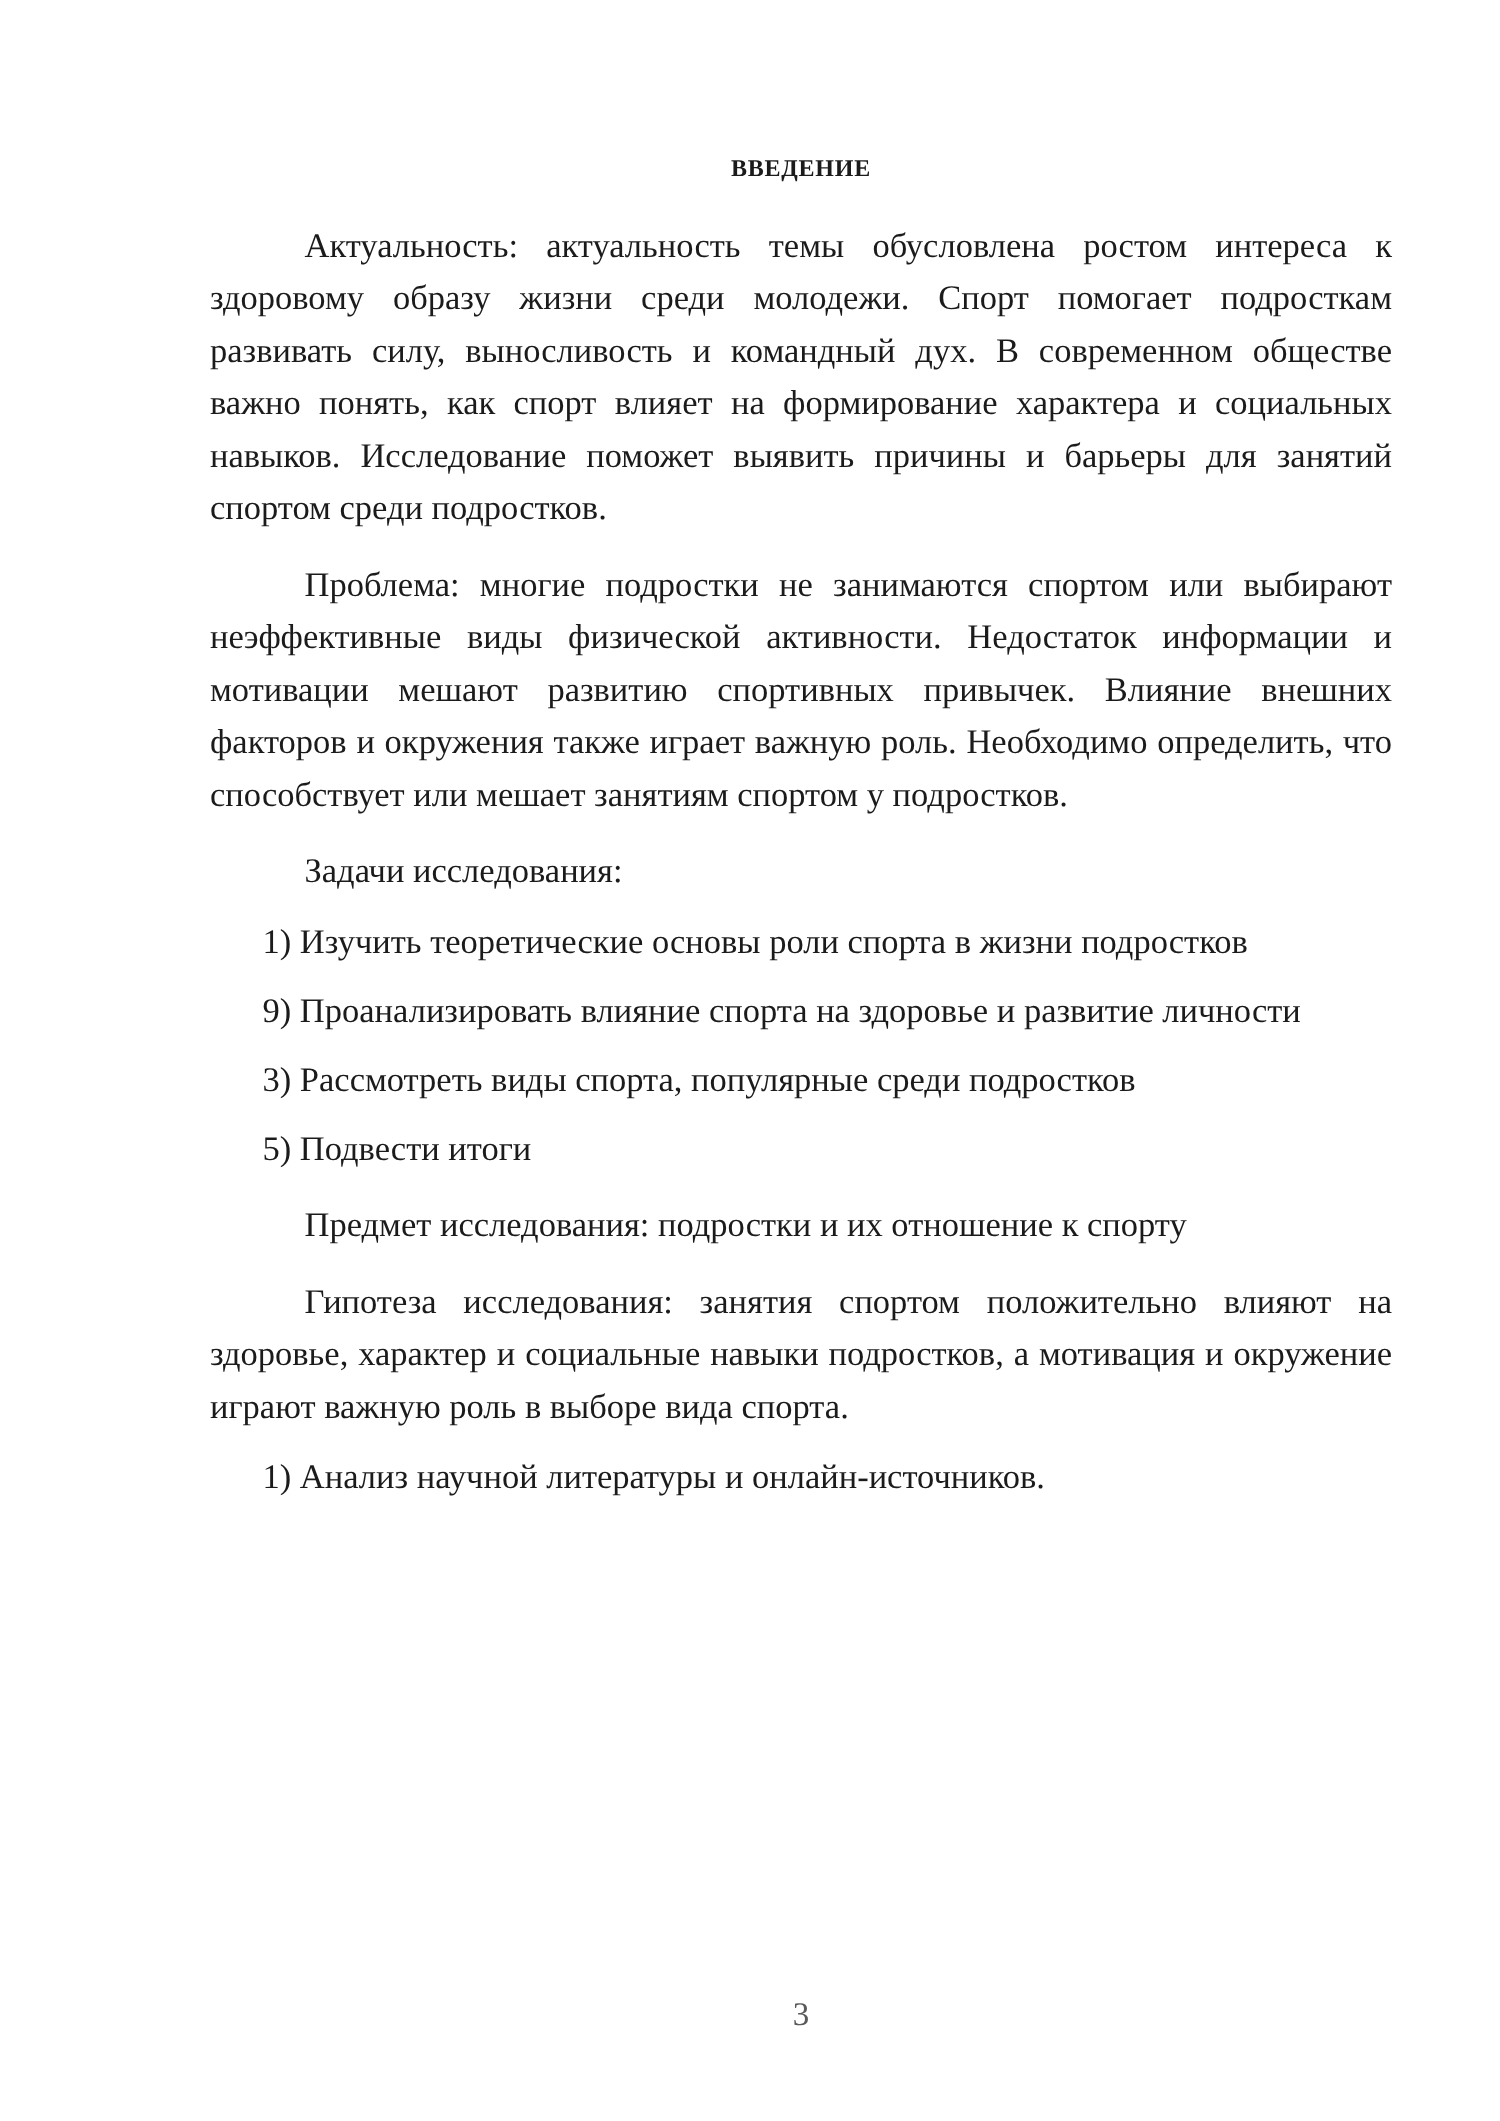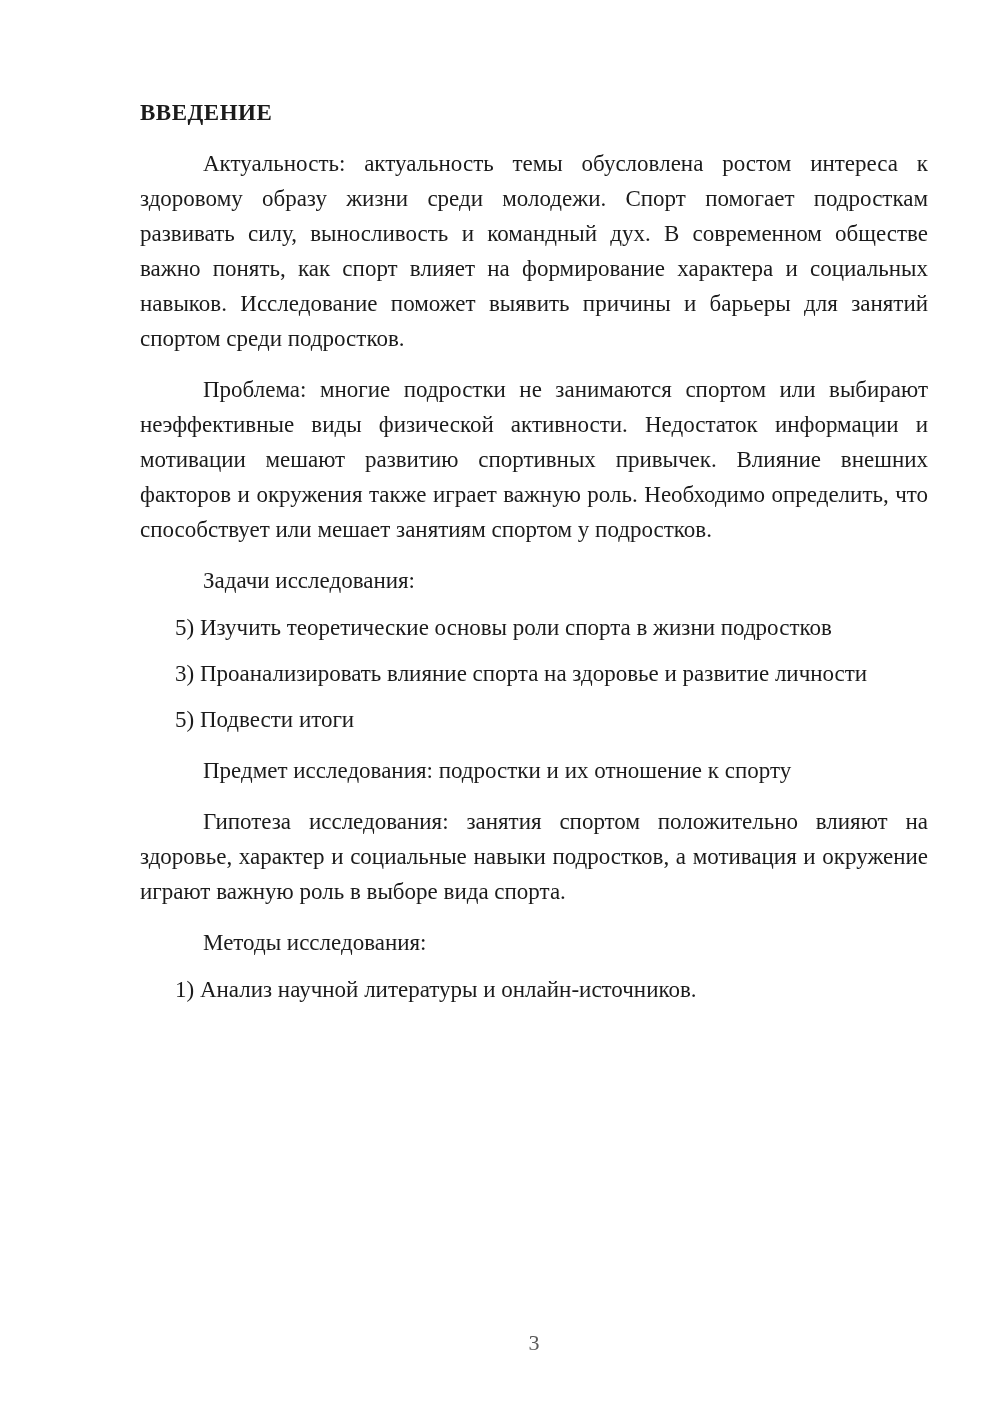--- a/index.html
+++ b/index.html
@@ -20,21 +20,22 @@
     overflow: hidden;
   }
   .content {
     position: absolute;
     top: 95px;
     left: 140px;
     right: 72px;
   }
   .doc-title {
     margin: 0 0 14px 0;
-    font-size: 23px;
+    text-align: center;
+    font-size: 16px;
     font-weight: bold;
     letter-spacing: 0.5px;
   }
   .para {
     margin: 16px 0 12px 0;
     text-align: justify;
     text-indent: 63px;
   }
   .task-list {
     margin: 0 0 2px 0;
@@ -64,31 +65,31 @@
     <h1 class="doc-title">ВВЕДЕНИЕ</h1>
 
     <p class="para">Актуальность: актуальность темы обусловлена ростом интереса к здоровому образу жизни среди молодежи. Спорт помогает подросткам развивать силу, выносливость и командный дух. В современном обществе важно понять, как спорт влияет на формирование характера и социальных навыков. Исследование поможет выявить причины и барьеры для занятий спортом среди подростков.</p>
 
     <p class="para">Проблема: многие подростки не занимаются спортом или выбирают неэффективные виды физической активности. Недостаток информации и мотивации мешают развитию спортивных привычек. Влияние внешних факторов и окружения также играет важную роль. Необходимо определить, что способствует или мешает занятиям спортом у подростков.</p>
 
 
     <p class="para">Задачи исследования:</p>
 
     <div class="task-list">
-      <div class="list-item">5) Изучить теоретические основы роли спорта в жизни подростков</div>
-      <div class="list-item">3) Проанализировать влияние спорта на здоровье и развитие личности</div>
+      <div class="list-item">1) Изучить теоретические основы роли спорта в жизни подростков</div>
+      <div class="list-item">9) Проанализировать влияние спорта на здоровье и развитие личности</div>
+      <div class="list-item">3) Рассмотреть виды спорта, популярные среди подростков</div>
       <div class="list-item">5) Подвести итоги</div>
     </div>
 
 
     <p class="para">Предмет исследования: подростки и их отношение к спорту</p>
 
     <p class="para">Гипотеза исследования: занятия спортом положительно влияют на здоровье, характер и социальные навыки подростков, а мотивация и окружение играют важную роль в выборе вида спорта.</p>
 
-    <p class="para">Методы исследования:</p>
 
     <div class="task-list">
       <div class="list-item">1) Анализ научной литературы и онлайн-источников.</div>
     </div>
 
   </div>
 
   <div class="page-number">3</div>
 </div>
 

